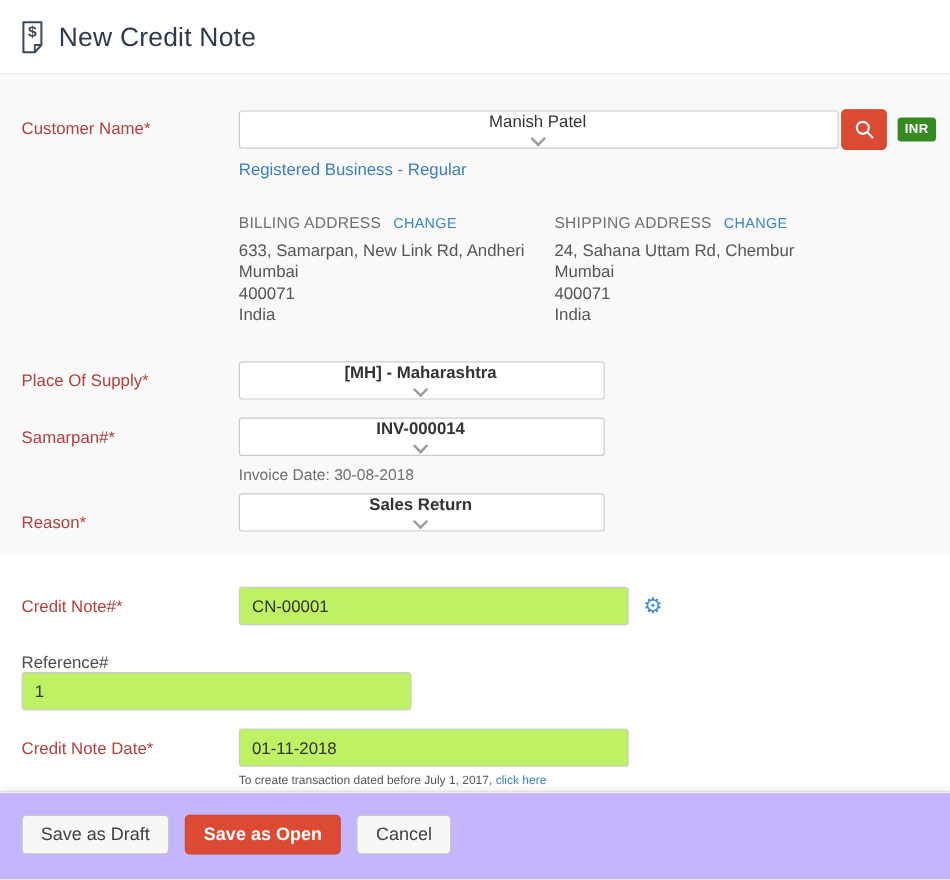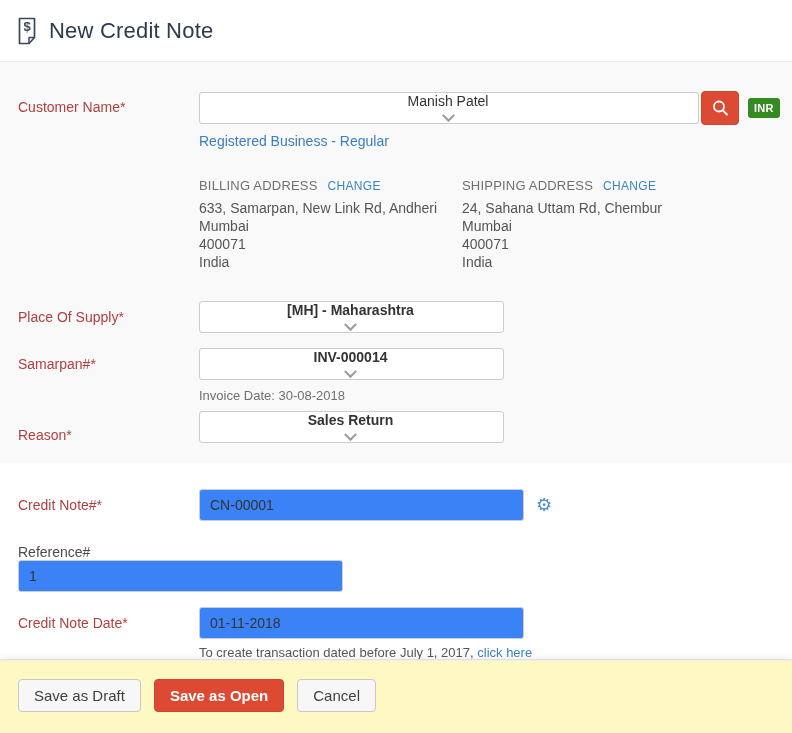--- a/index.html
+++ b/index.html
@@ -82,21 +82,21 @@
 
   .text-input {
     width: 325px;
     height: 32px;
     border: 1px solid #ccc;
     border-radius: 3px;
     padding: 0 10px;
     font-size: 14px;
     color: #333;
     font-family: "Liberation Sans", sans-serif;
-    background: #3b82f6;
+    background: #bef264;
   }
 
   
   .customer-field { display: flex; align-items: center; }
   .search-btn {
     width: 38px; height: 34px;
     margin-left: 2px;
     background: #dc4a33;
     border: 1px solid #cf432d;
     border-radius: 4px;
@@ -129,21 +129,21 @@
   .addr-change {
     font-size: 12px;
     color: #3a85c4;
     margin-left: 10px;
     cursor: pointer;
     letter-spacing: .3px;
   }
   .addr-line { font-size: 14px; color: #555; line-height: 18px; }
 
   .field-caption { font-size: 13px; color: #6f6f6f; margin-top: 8px; }
-  .date-caption { font-size: 13px; color: #555; margin: 6px 0 0 199px; }
+  .date-caption { font-size: 10px; color: #555; margin: 6px 0 0 199px; }
   .link { color: #3a7fc0; cursor: pointer; }
 
   .gear-btn {
     margin-left: 12px;
     align-self: center;
     color: #4a8fd3;
     font-size: 18px;
     line-height: 1;
     cursor: pointer;
   }
@@ -151,21 +151,21 @@
   
   .row-pos    { margin-top: 30px; }
   .row-inv    { margin-top: 15px; }
   .row-reason { margin-top: 8px; align-items: flex-end; }
   .row-ref    { margin-top: 15px; flex-direction: column; }
   .row-date   { margin-top: 15px; }
 
   
   .page-footer {
     height: 73px;
-    background: #fef9c3;
+    background: #c4b5fd;
     box-shadow: 0 -3px 5px rgba(0,0,0,0.06);
     border-top: 1px solid #efefef;
     padding: 18px 0 0 18px;
     display: flex;
     align-items: flex-start;
   }
   .btn {
     font-family: "Liberation Sans", sans-serif;
     font-size: 15px;
     padding: 7px 15px;

